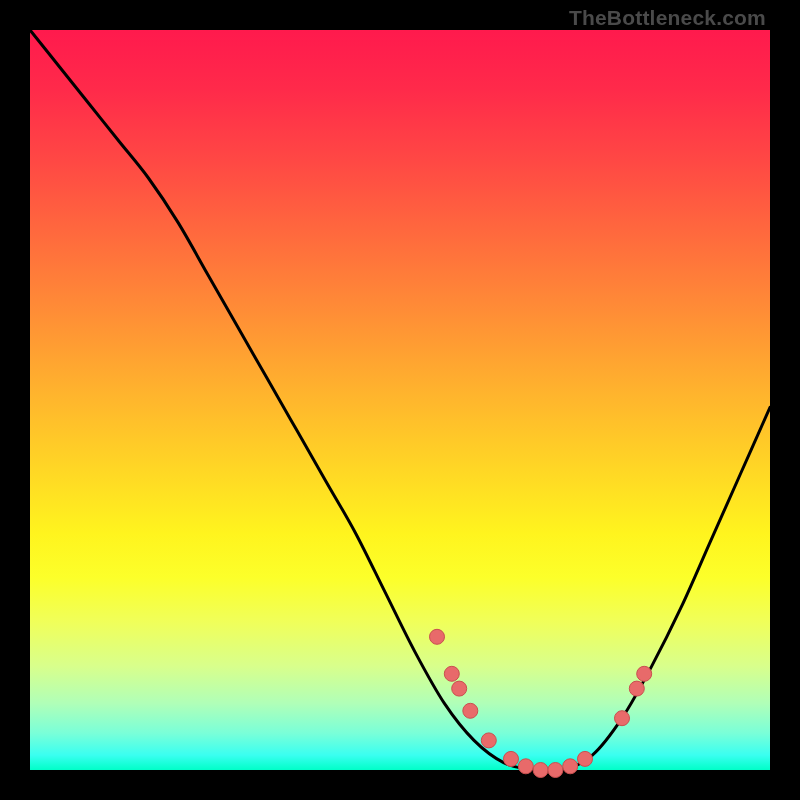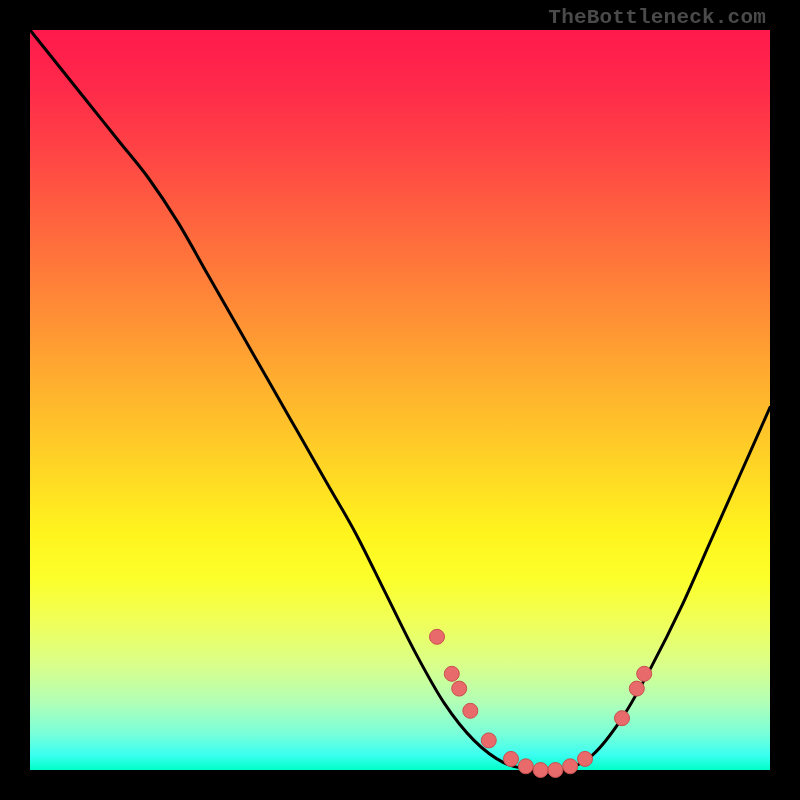--- a/index.html
+++ b/index.html
@@ -25,21 +25,21 @@
       #d8ff8c 86%,
       #b0ffb8 91%,
       #7affd8 95%,
       #3afff0 98%,
       #00ffc8 100%);
   }
   .watermark {
     position: absolute;
     top: 6px;
     right: 34px;
-    font-family: Liberation Mono, monospace;
+    font-family: Liberation Sans, sans-serif;
     font-size: 21px;
     font-weight: bold;
     color: #4a4a4a;
     letter-spacing: 0.2px;
   }
   svg.curve {
     position: absolute;
     top: 30px;
     left: 30px;
     width: 740px;

